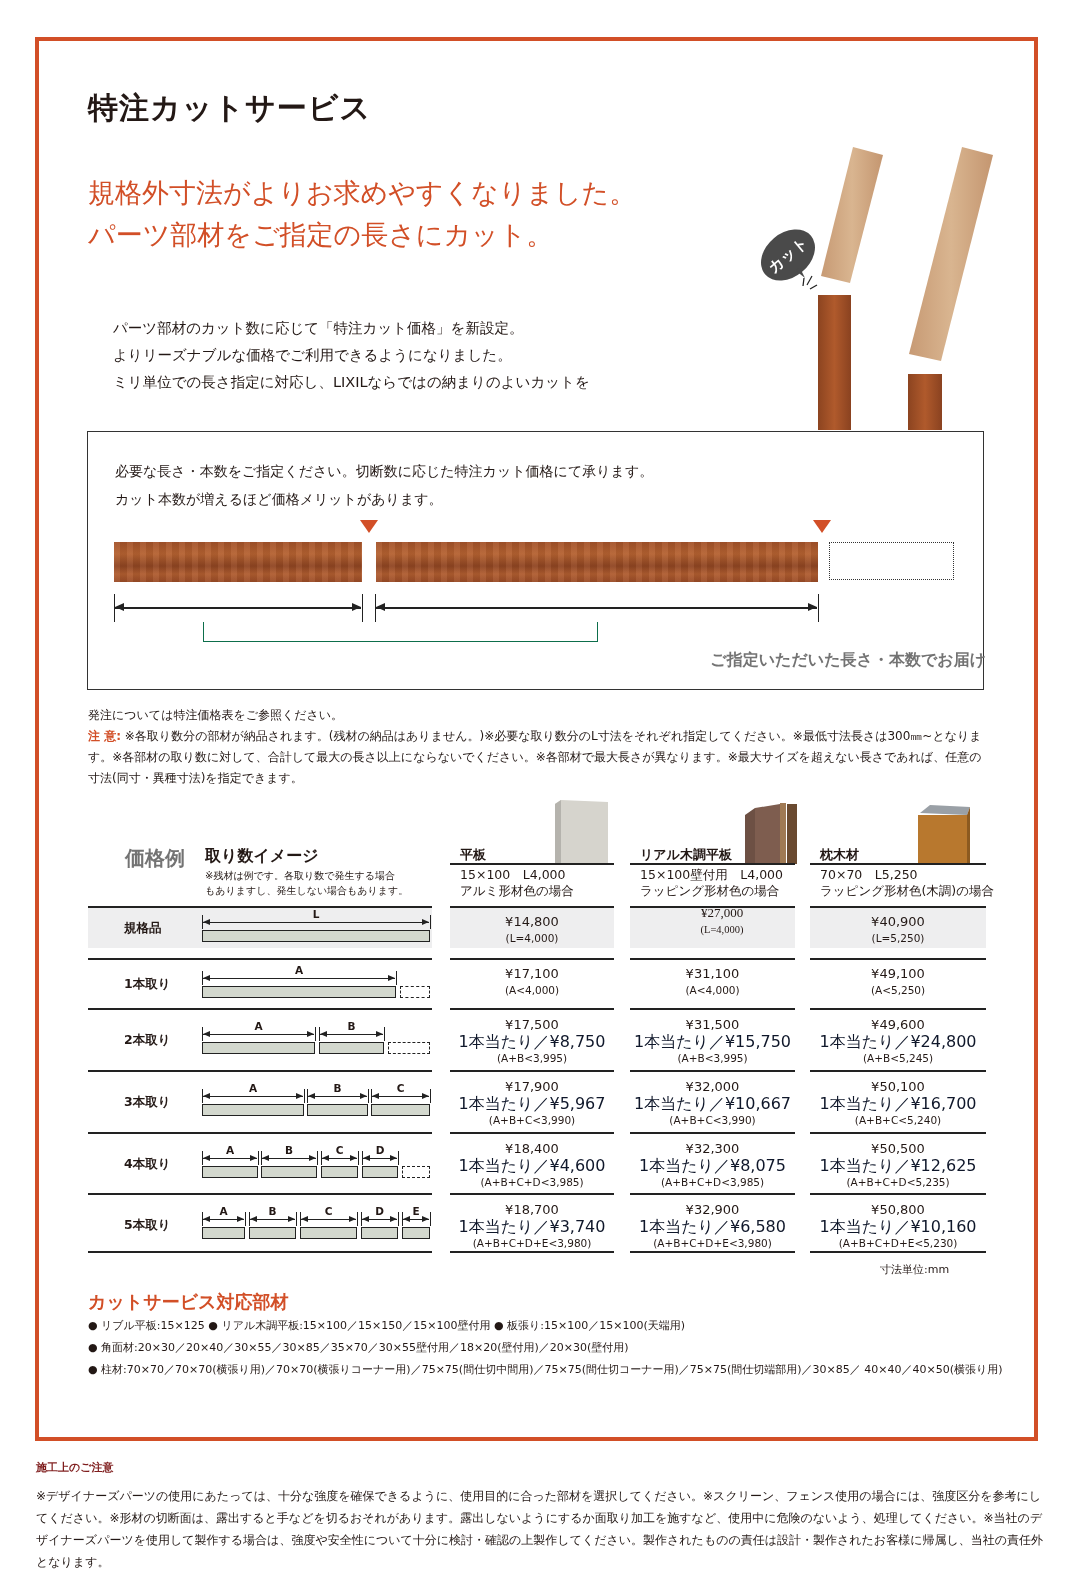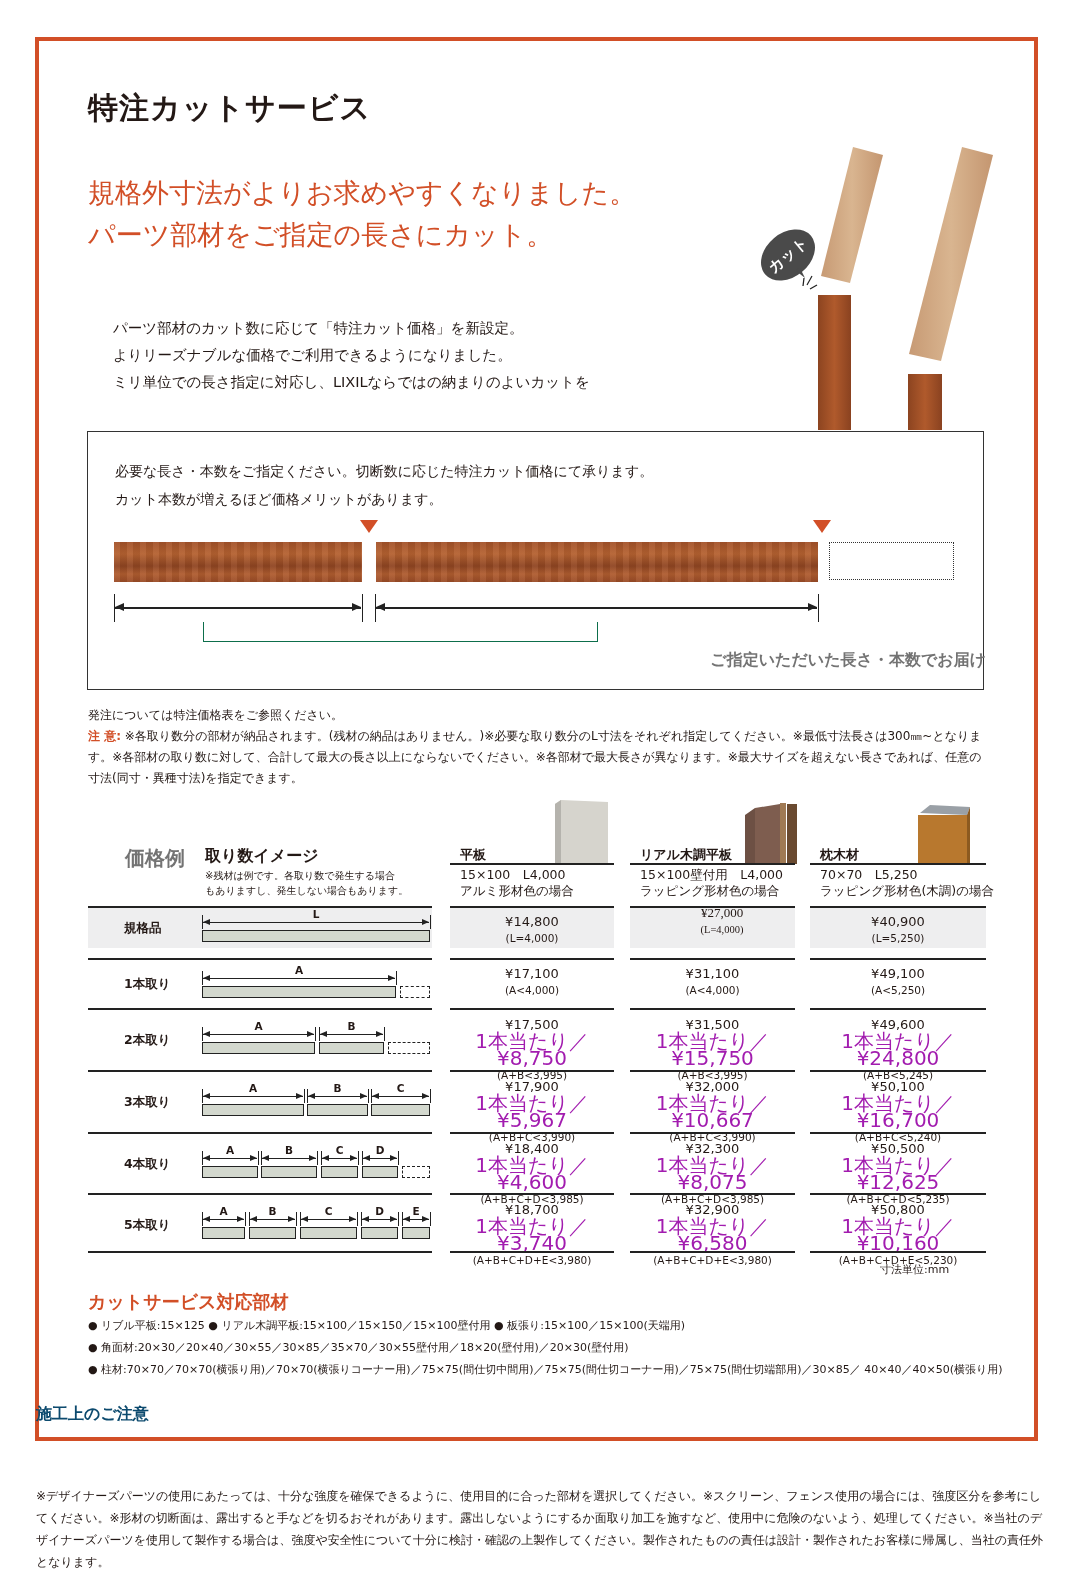--- a/index.html
+++ b/index.html
@@ -27,35 +27,35 @@
   .notes .hl { color: #d24f27; font-weight: bold; }
   .price-h { left: 88px; top: 845px; font-size: 20px; font-weight: bold; color: #737373; margin-left: 37px; }
   .img-h { left: 205px; top: 846px; font-size: 16px; font-weight: bold; }
   .img-sub { left: 205px; top: 868px; font-size: 10px; line-height: 15px; }
   .col-h { font-size: 13px; font-weight: bold; }
   .col-line { height: 2px; background: #222; top: 863px; }
   .col-spec { font-size: 12.5px; line-height: 16px; top: 867px; }
   .row-label { left: 100px; font-size: 12.5px; font-weight: bold; margin-left: 24px; }
   .hline { height: 2px; background: #222; }
   .cell { text-align: center; font-size: 13px; line-height: 17px; }
-  .cell .per { color: #a21caf; font-size: 20px; }
+  .cell .per { color: #0f172a; font-size: 16px; }
   .cell .cond { font-size: 10.5px; }
   .shade { background: #eeeeef; }
   .piece { background: #d3d8ce; border: 1px solid #222; height: 12px; }
   .piece.dash { background: #fff; border: 1px dashed #222; }
   .mini-arrow { height: 1px; background: #222; }
   .mini-arrow::before, .mini-arrow::after { content: ""; position: absolute; top: -3px; border-top: 3.5px solid transparent; border-bottom: 3.5px solid transparent; }
   .mini-arrow::before { left: 0; border-right: 7px solid #222; }
   .mini-arrow::after { right: 0; border-left: 7px solid #222; }
   .mini-tick { width: 1px; height: 14px; background: #222; }
   .mini-lbl { font-size: 10.5px; font-weight: bold; text-align: center; }
   .unit { left: 880px; top: 1262px; font-size: 11px; }
   .sup-h { left: 88px; top: 1290px; font-size: 18px; font-weight: bold; color: #d24f27; }
   .sup-list { left: 88px; top: 1315px; font-size: 11px; line-height: 22px; width: 920px; }
-  .caution-h { left: 36px; top: 1404px; font-size: 16px; font-weight: bold; color: #0c4a6e; }
+  .caution-h { left: 36px; top: 1460px; font-size: 11px; font-weight: bold; color: #7f1d1d; }
   .caution { left: 36px; top: 1485px; width: 1010px; font-size: 12px; line-height: 22px; }
 </style>
 </head>
 <body>
 
 <div class="frame"></div>
 
 <h1 class="abs title">特注カットサービス</h1>
 <div class="abs lead">
   <div>規格外寸法がよりお求めやすくなりました。</div>

